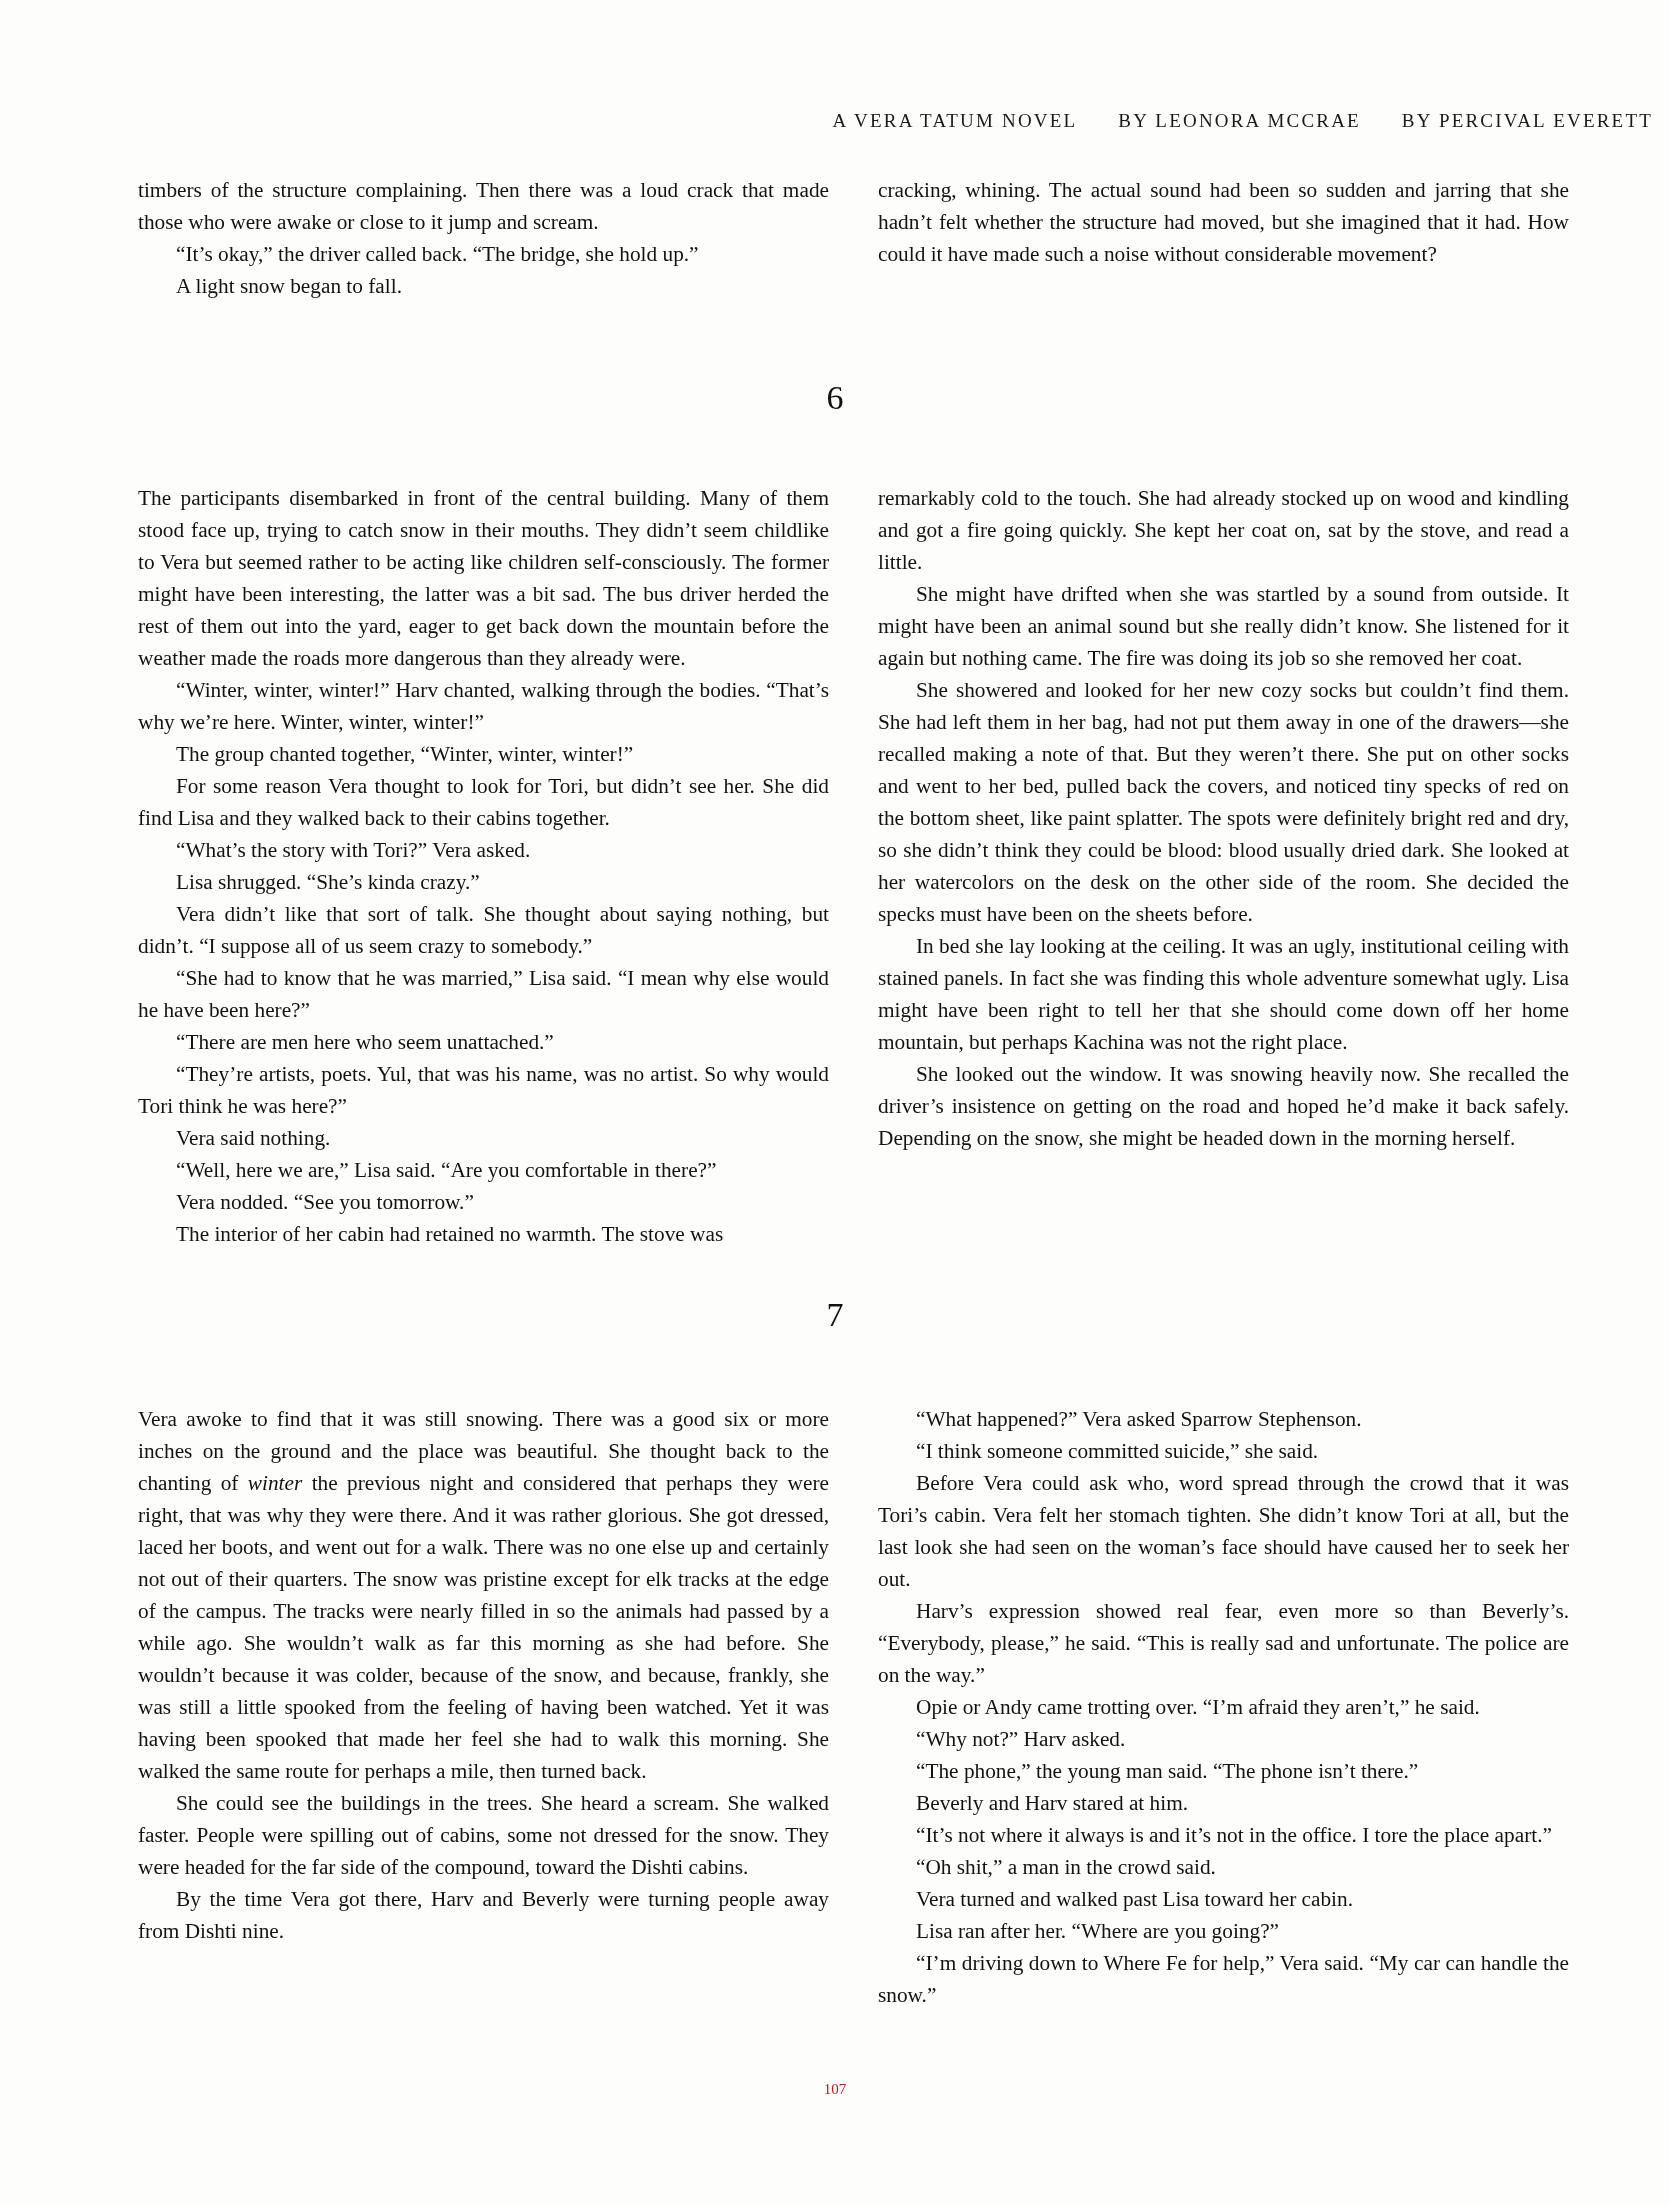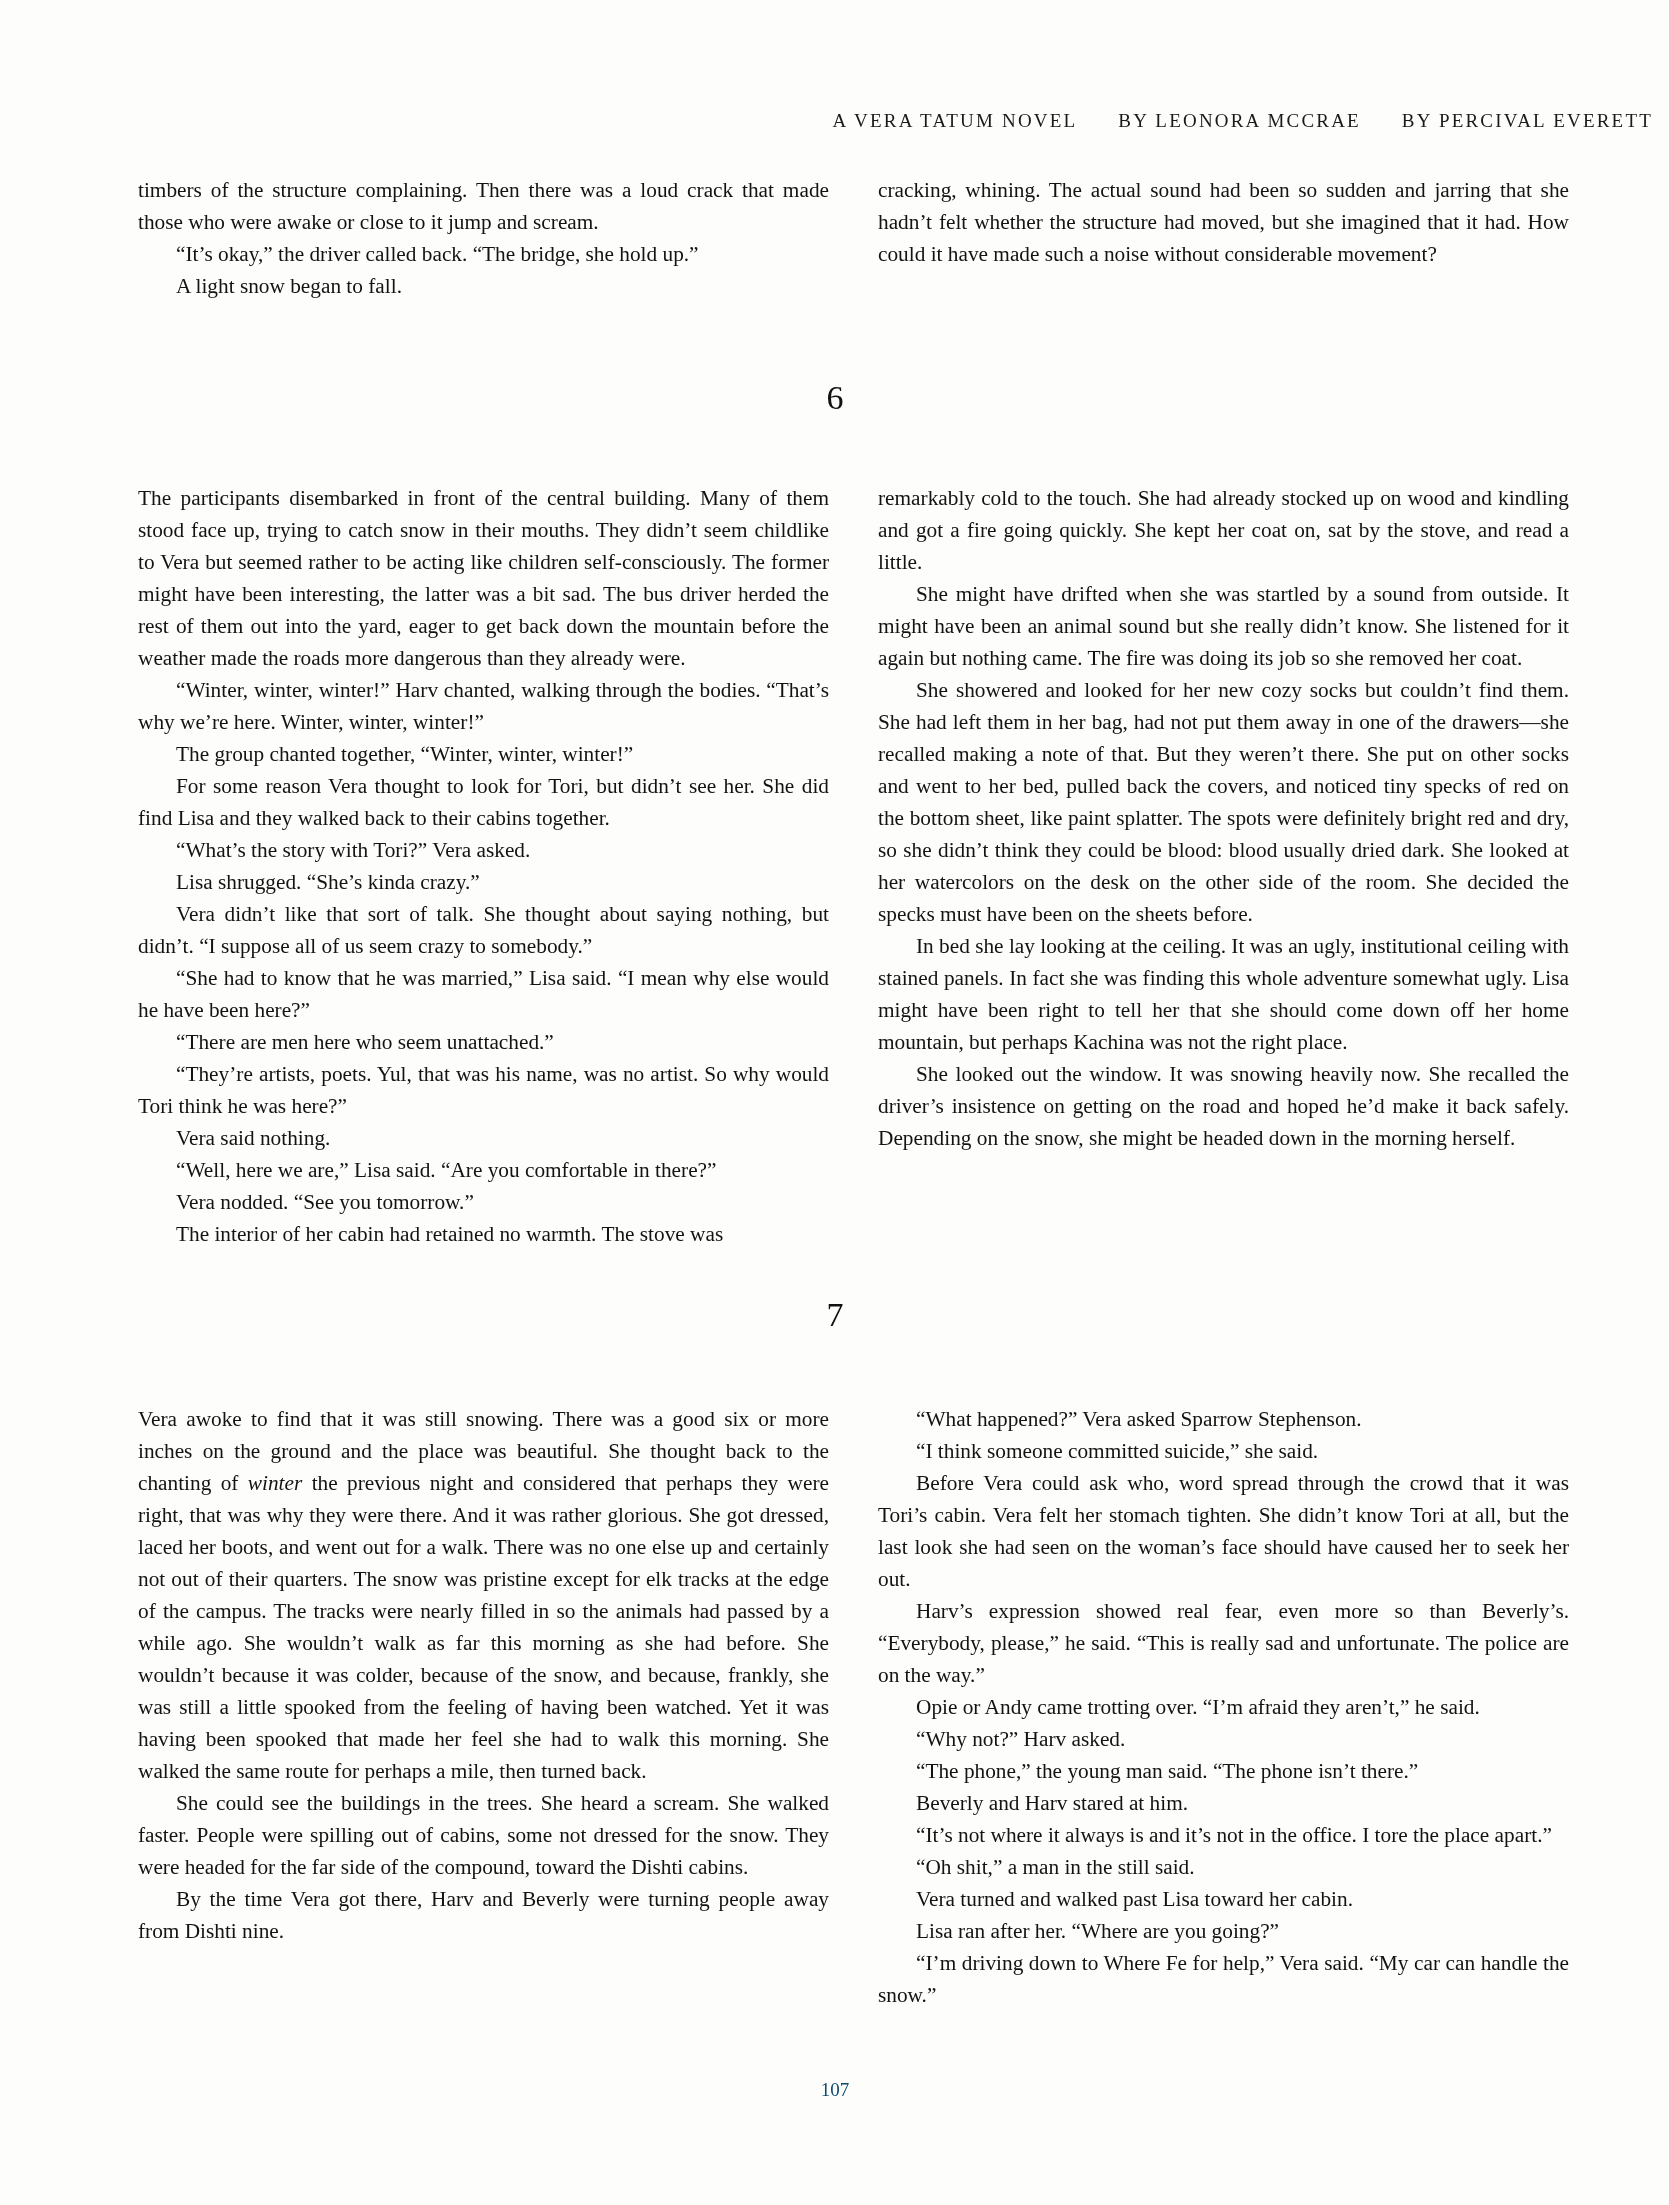--- a/index.html
+++ b/index.html
@@ -65,23 +65,23 @@
   .heading-6 { margin-top: 74px; }
   .sec-ch6 { margin-top: 62px; }
   .heading-7 { margin-top: 43px; }
   .sec-ch7 { margin-top: 66px; }
   .page-footer {
     position: absolute;
     left: 0;
     right: 0;
     bottom: 103px;
     text-align: center;
-    font-size: 19px;
+    font-size: 15px;
     line-height: 25px;
-    color: #0c4a6e;
+    color: #b91c1c;
   }
 </style>
 </head>
 <body>
 
 <div class="page">
 
   <div class="running-header">
     <span class="seg">A VERA TATUM NOVEL</span>
     <span class="seg">BY LEONORA MCCRAE</span>
@@ -138,21 +138,21 @@
     <div class="col">
       <p class="body-p indent">“What happened?” Vera asked Sparrow Stephenson.</p>
       <p class="body-p indent">“I think someone committed suicide,” she said.</p>
       <p class="body-p indent">Before Vera could ask who, word spread through the crowd that it was Tori’s cabin. Vera felt her stomach tighten. She didn’t know Tori at all, but the last look she had seen on the woman’s face should have caused her to seek her out.</p>
       <p class="body-p indent">Harv’s expression showed real fear, even more so than Beverly’s. “Everybody, please,” he said. “This is really sad and unfortunate. The police are on the way.”</p>
       <p class="body-p indent">Opie or Andy came trotting over. “I’m afraid they aren’t,” he said.</p>
       <p class="body-p indent">“Why not?” Harv asked.</p>
       <p class="body-p indent">“The phone,” the young man said. “The phone isn’t there.”</p>
       <p class="body-p indent">Beverly and Harv stared at him.</p>
       <p class="body-p indent">“It’s not where it always is and it’s not in the office. I tore the place apart.”</p>
-      <p class="body-p indent">“Oh shit,” a man in the still said.</p>
+      <p class="body-p indent">“Oh shit,” a man in the crowd said.</p>
       <p class="body-p indent">Vera turned and walked past Lisa toward her cabin.</p>
       <p class="body-p indent">Lisa ran after her. “Where are you going?”</p>
       <p class="body-p indent">“I’m driving down to Where Fe for help,” Vera said. “My car can handle the snow.”</p>
     </div>
   </section>
 
   <div class="page-footer">107</div>
 
 </div>
 

